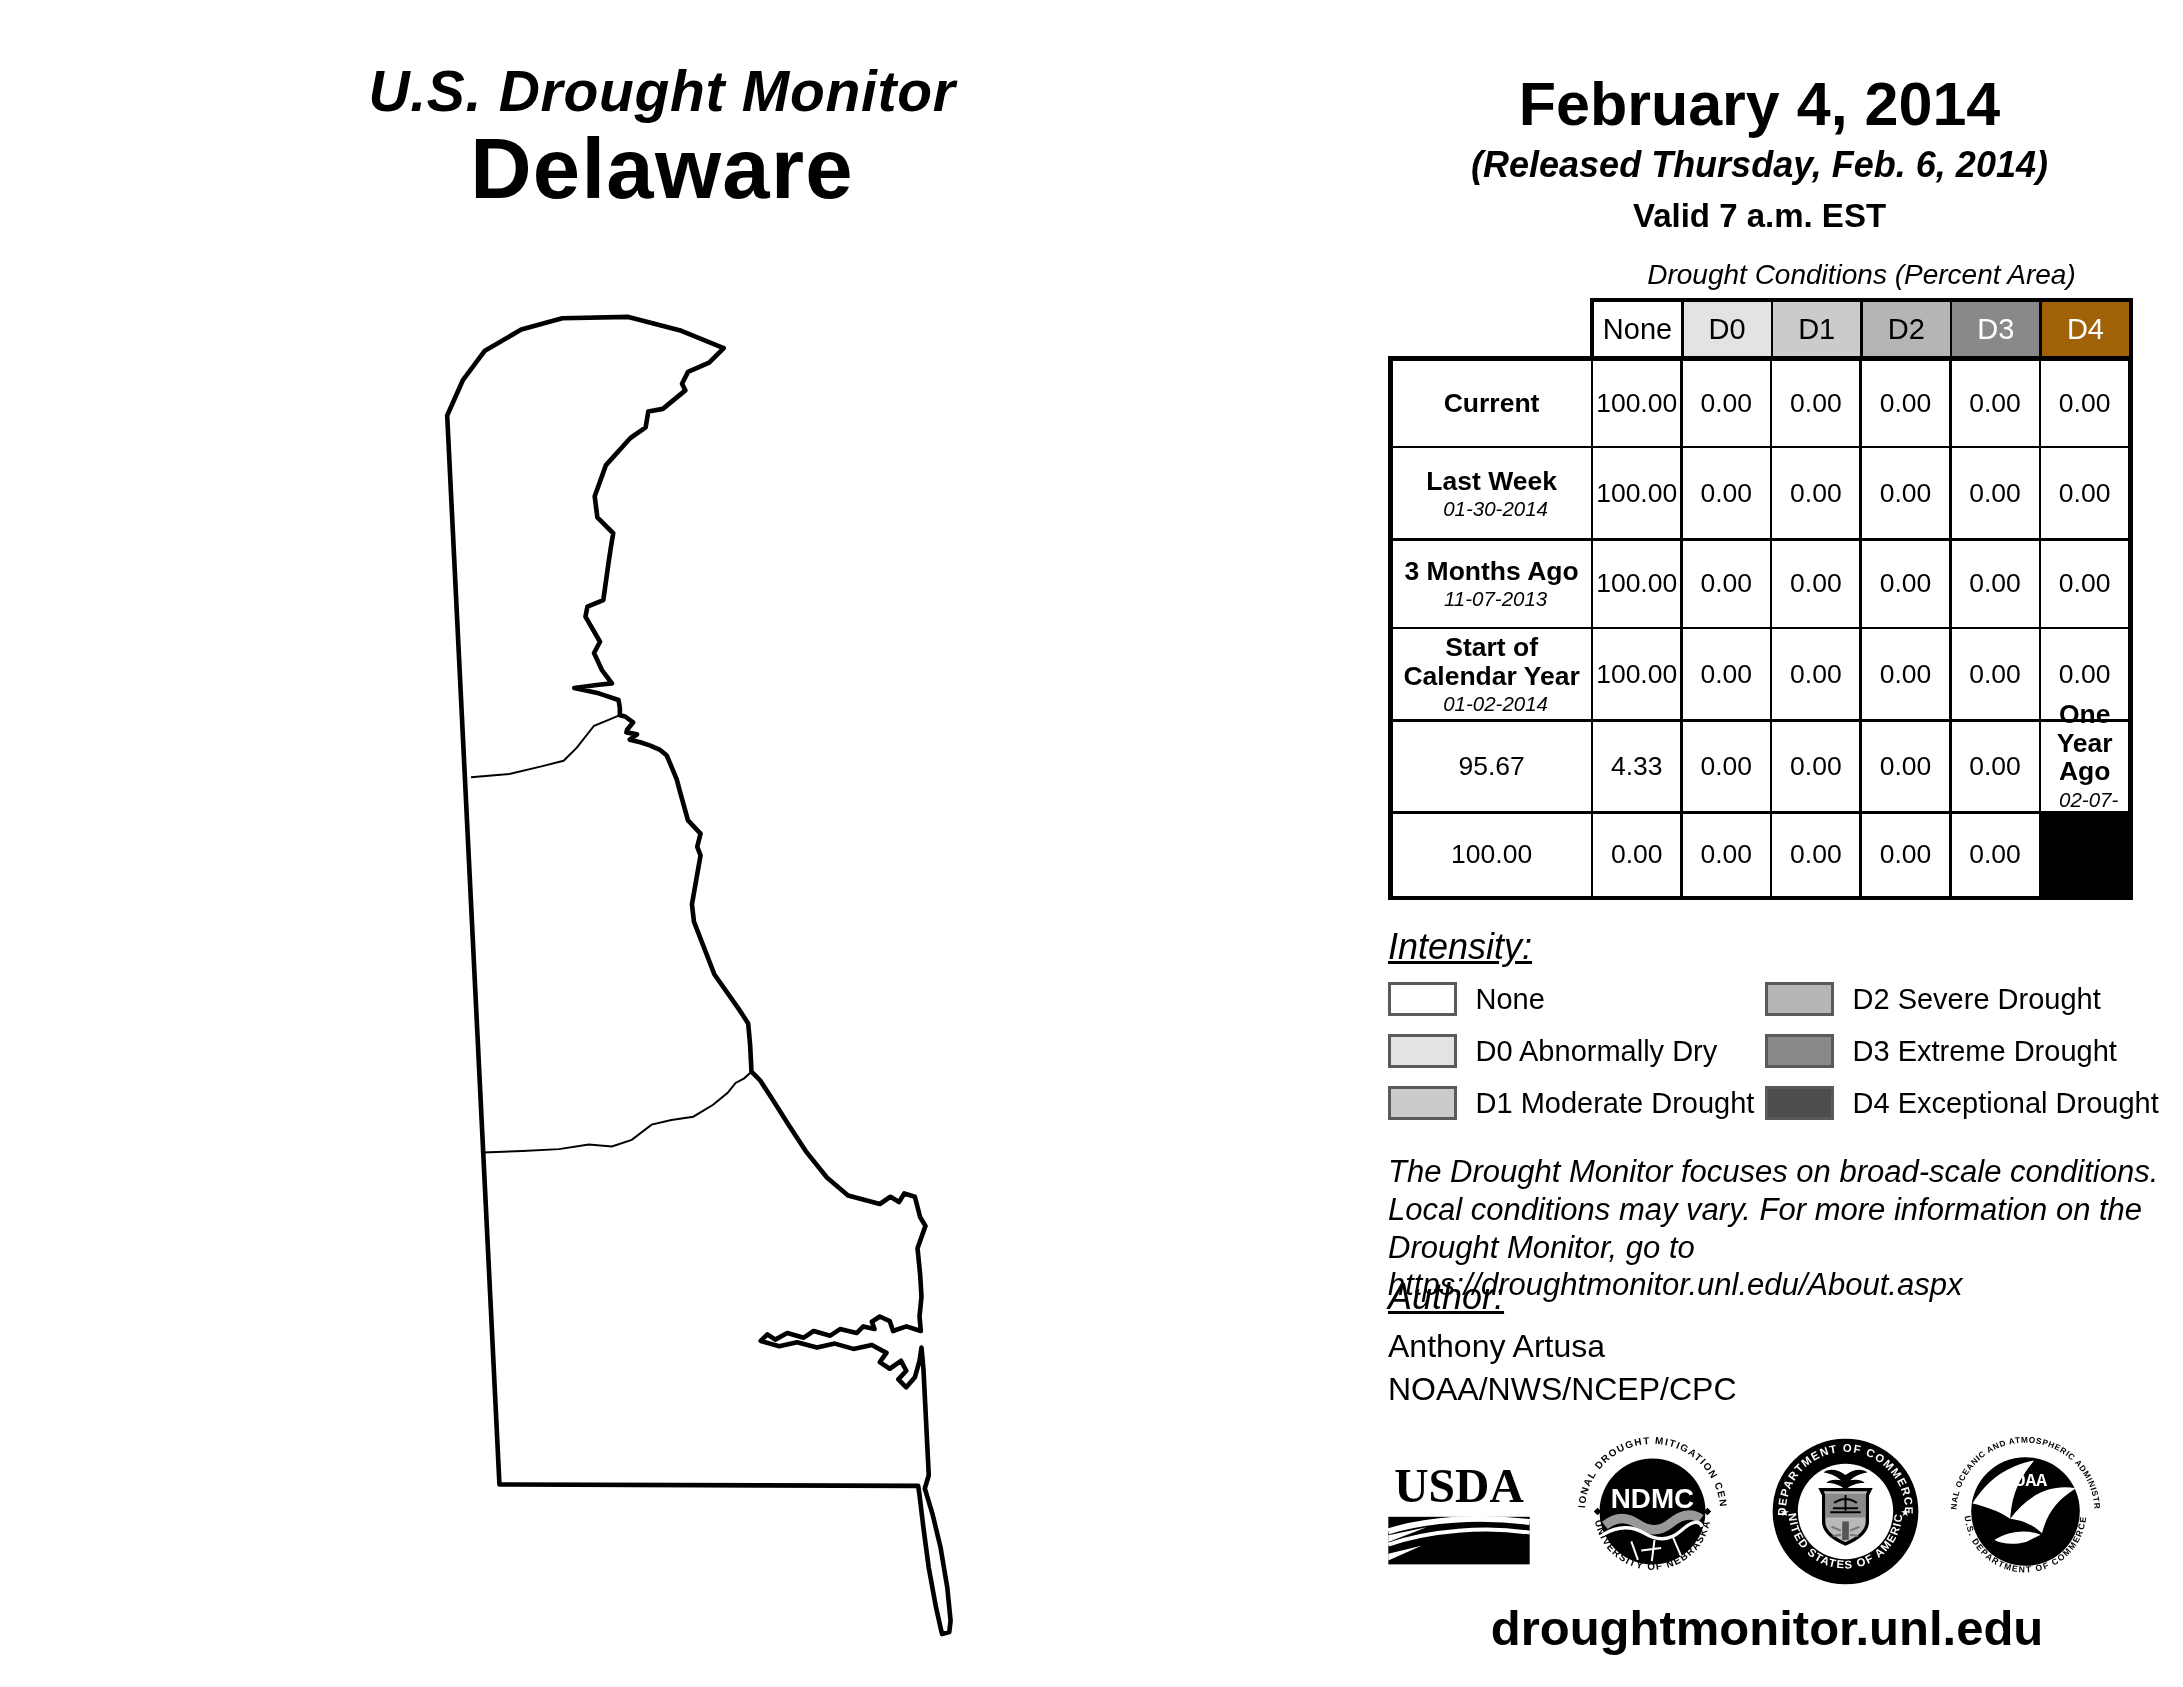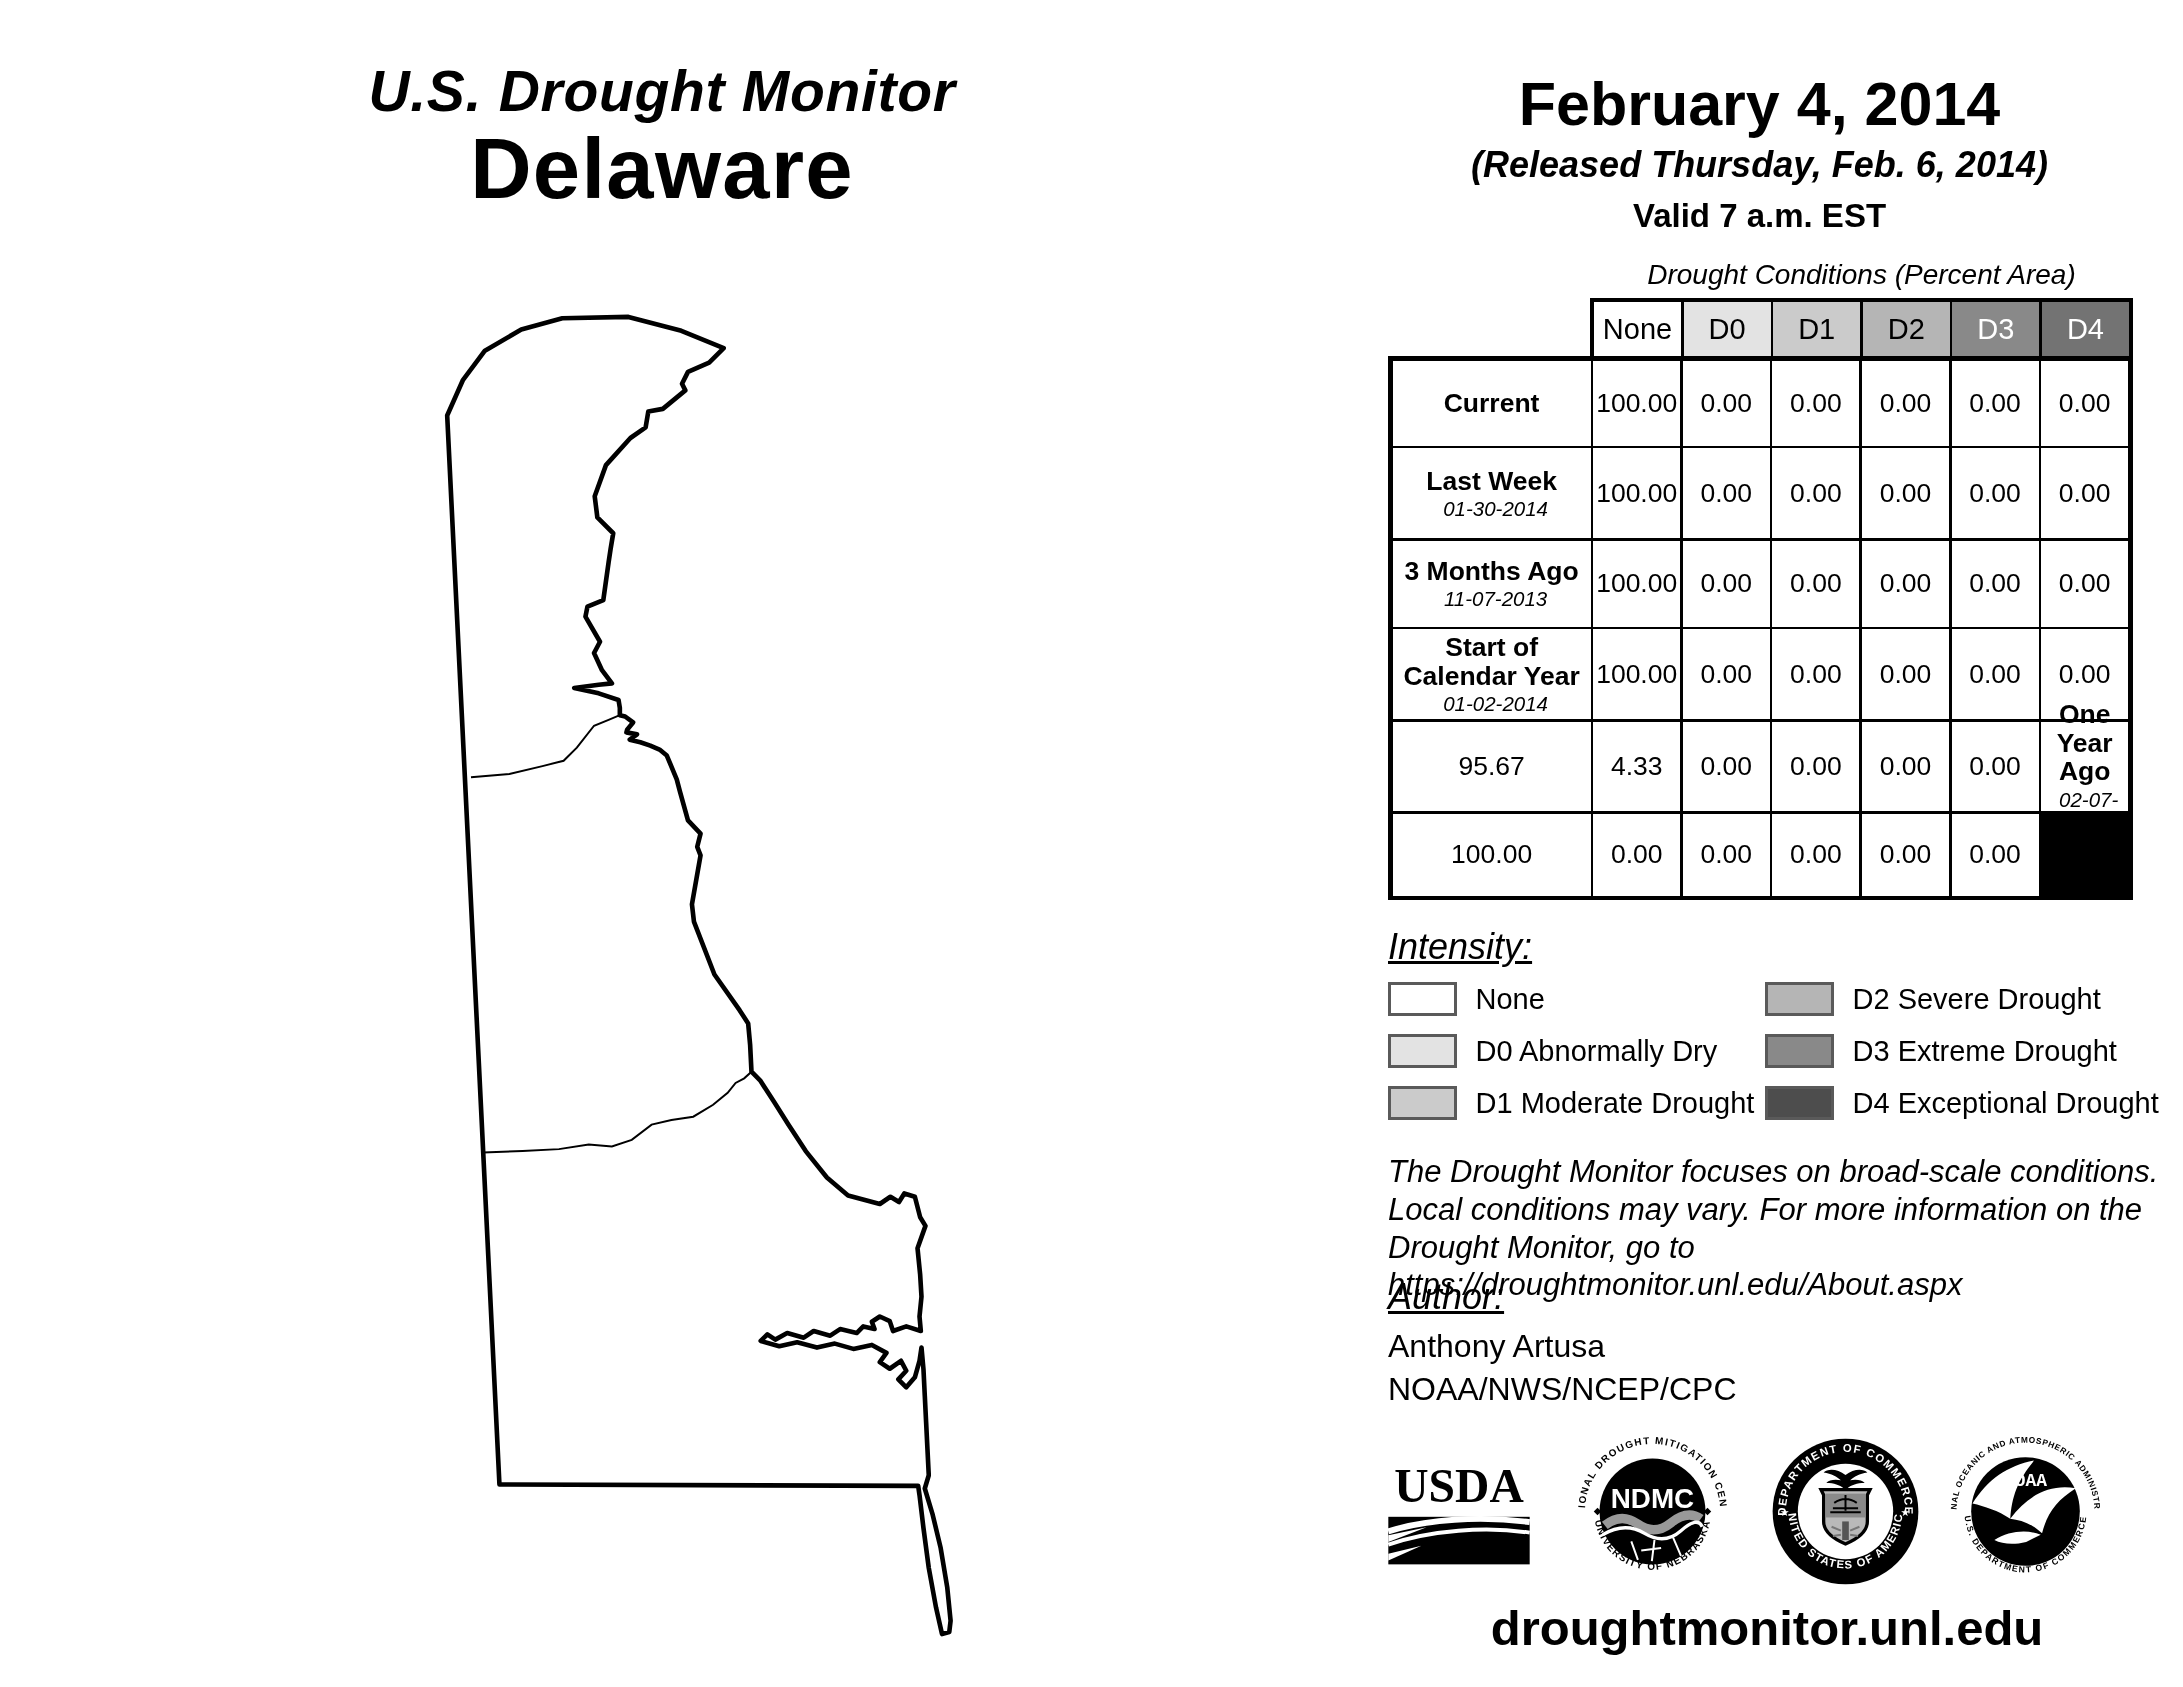--- a/index.html
+++ b/index.html
@@ -104,21 +104,21 @@
 <div class="abs valid-line">Valid 7 a.m. EST</div>
 
 <div class="abs table-title">Drought Conditions (Percent Area)</div>
 
 <div class="abs dm-header">
   <div class="hcell" style="background-color: rgb(255, 255, 255);">None</div>
   <div class="hcell" style="background-color: rgb(227, 227, 227);">D0</div>
   <div class="hcell" style="background-color: rgb(203, 203, 203);">D1</div>
   <div class="hcell" style="background-color: rgb(181, 181, 181);">D2</div>
   <div class="hcell light-text" style="background-color: rgb(137, 137, 137);">D3</div>
-  <div class="hcell light-text" style="background-color: #737373;">D4</div>
+  <div class="hcell light-text" style="background-color: #a16207;">D4</div>
 </div>
 
 <div class="abs dm-body">
 
   <div class="cell labelcell">
     <span class="rowlabel">Current</span>
   </div>
   <div class="cell">100.00</div>
   <div class="cell">0.00</div>
   <div class="cell">0.00</div>

